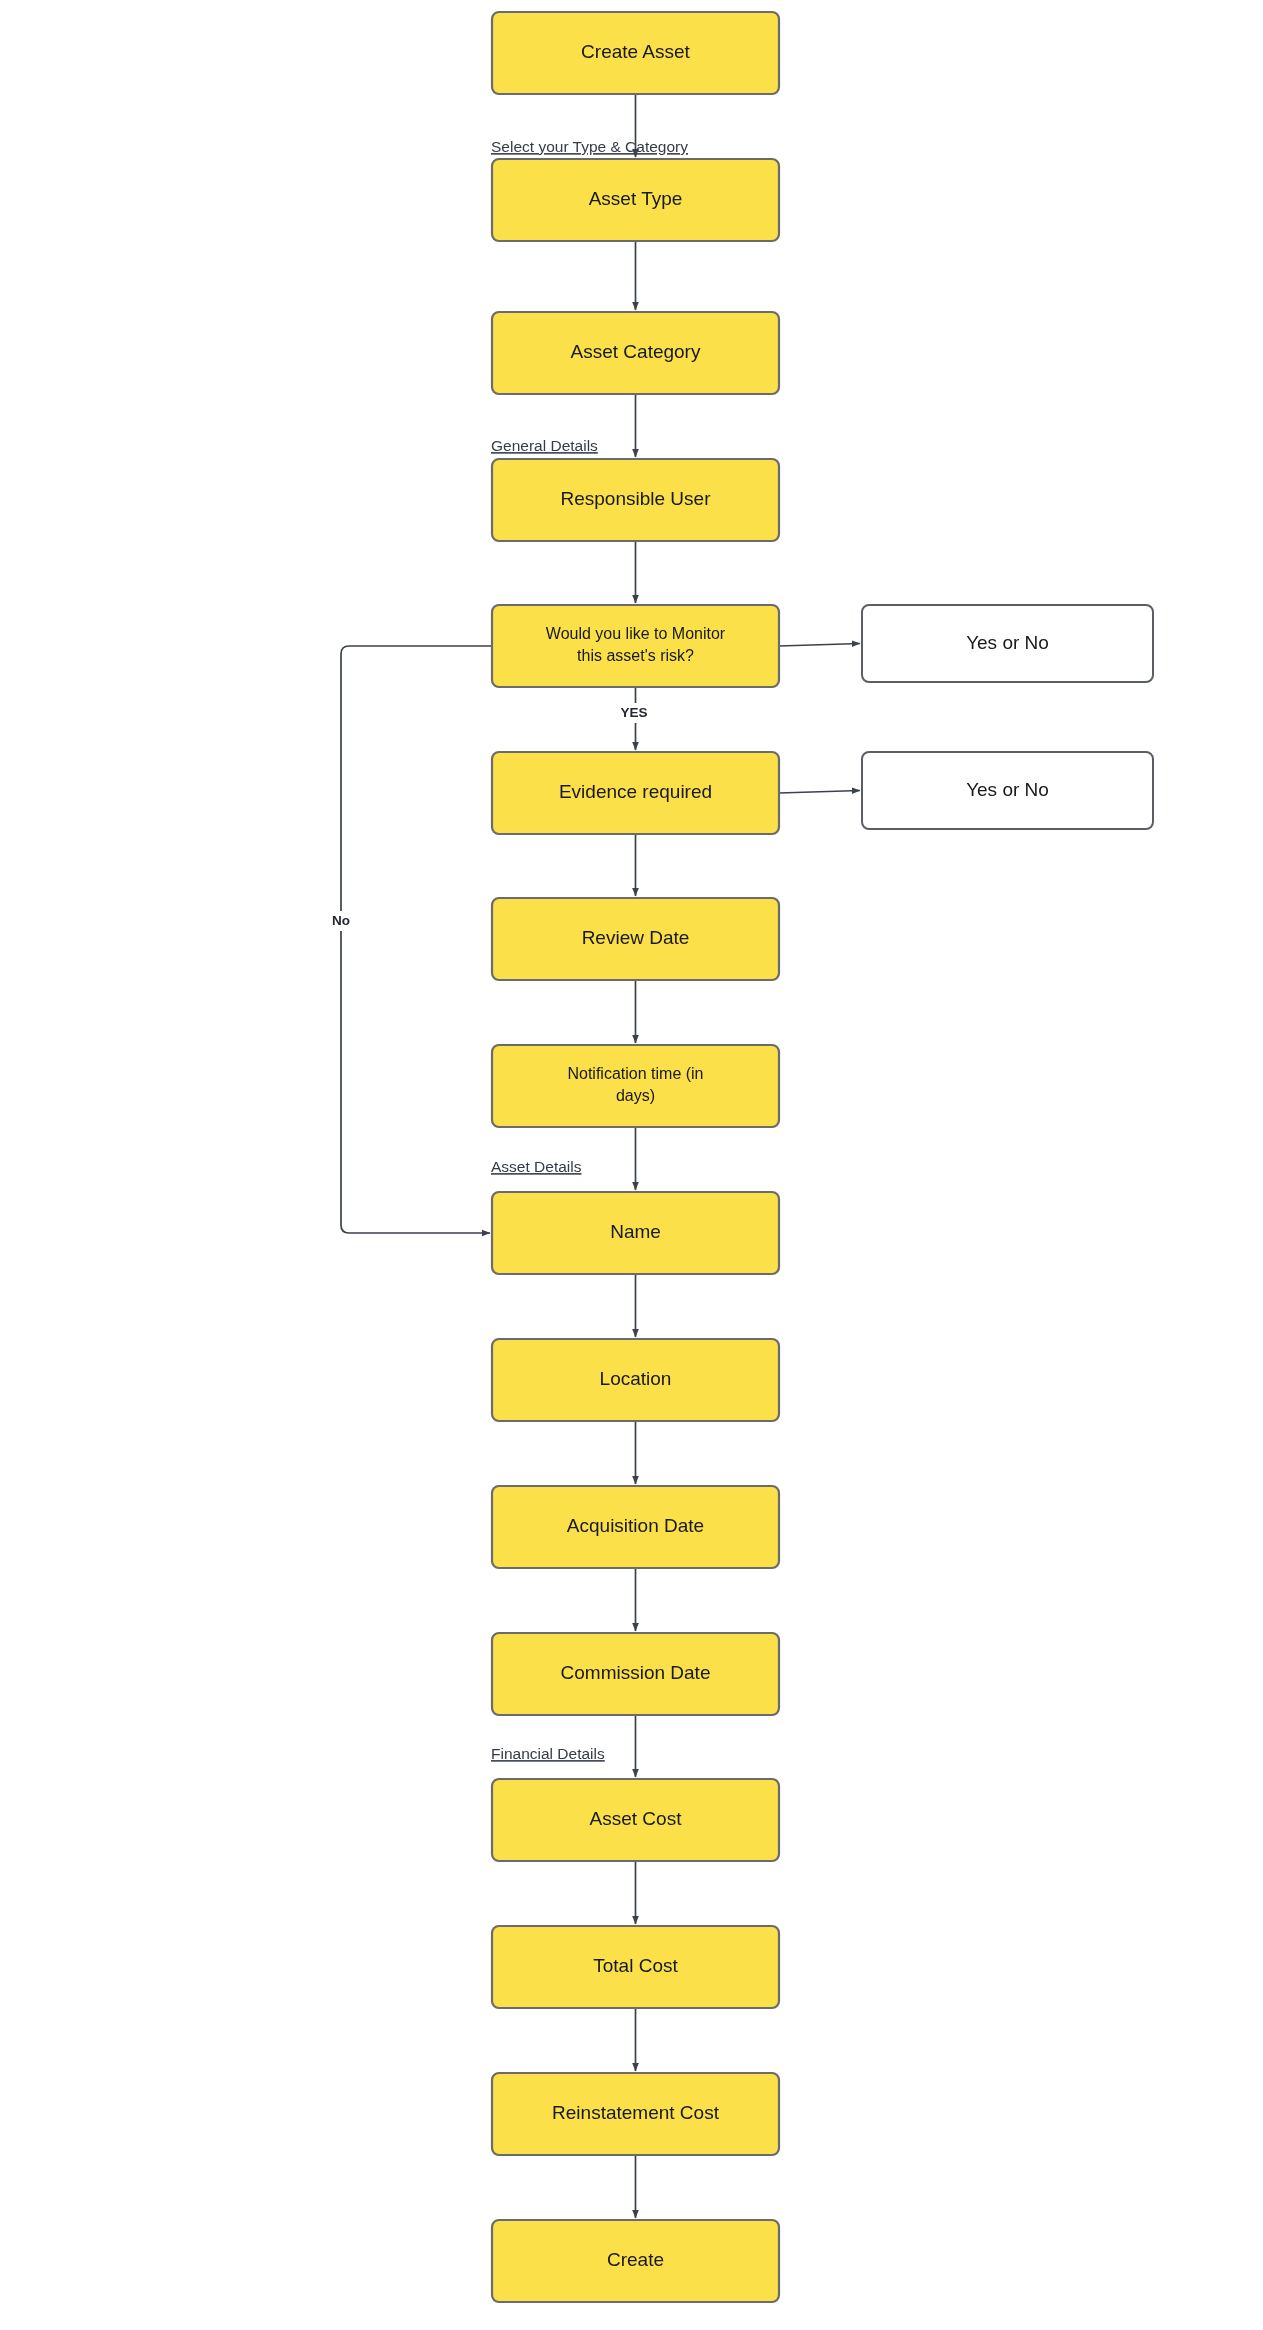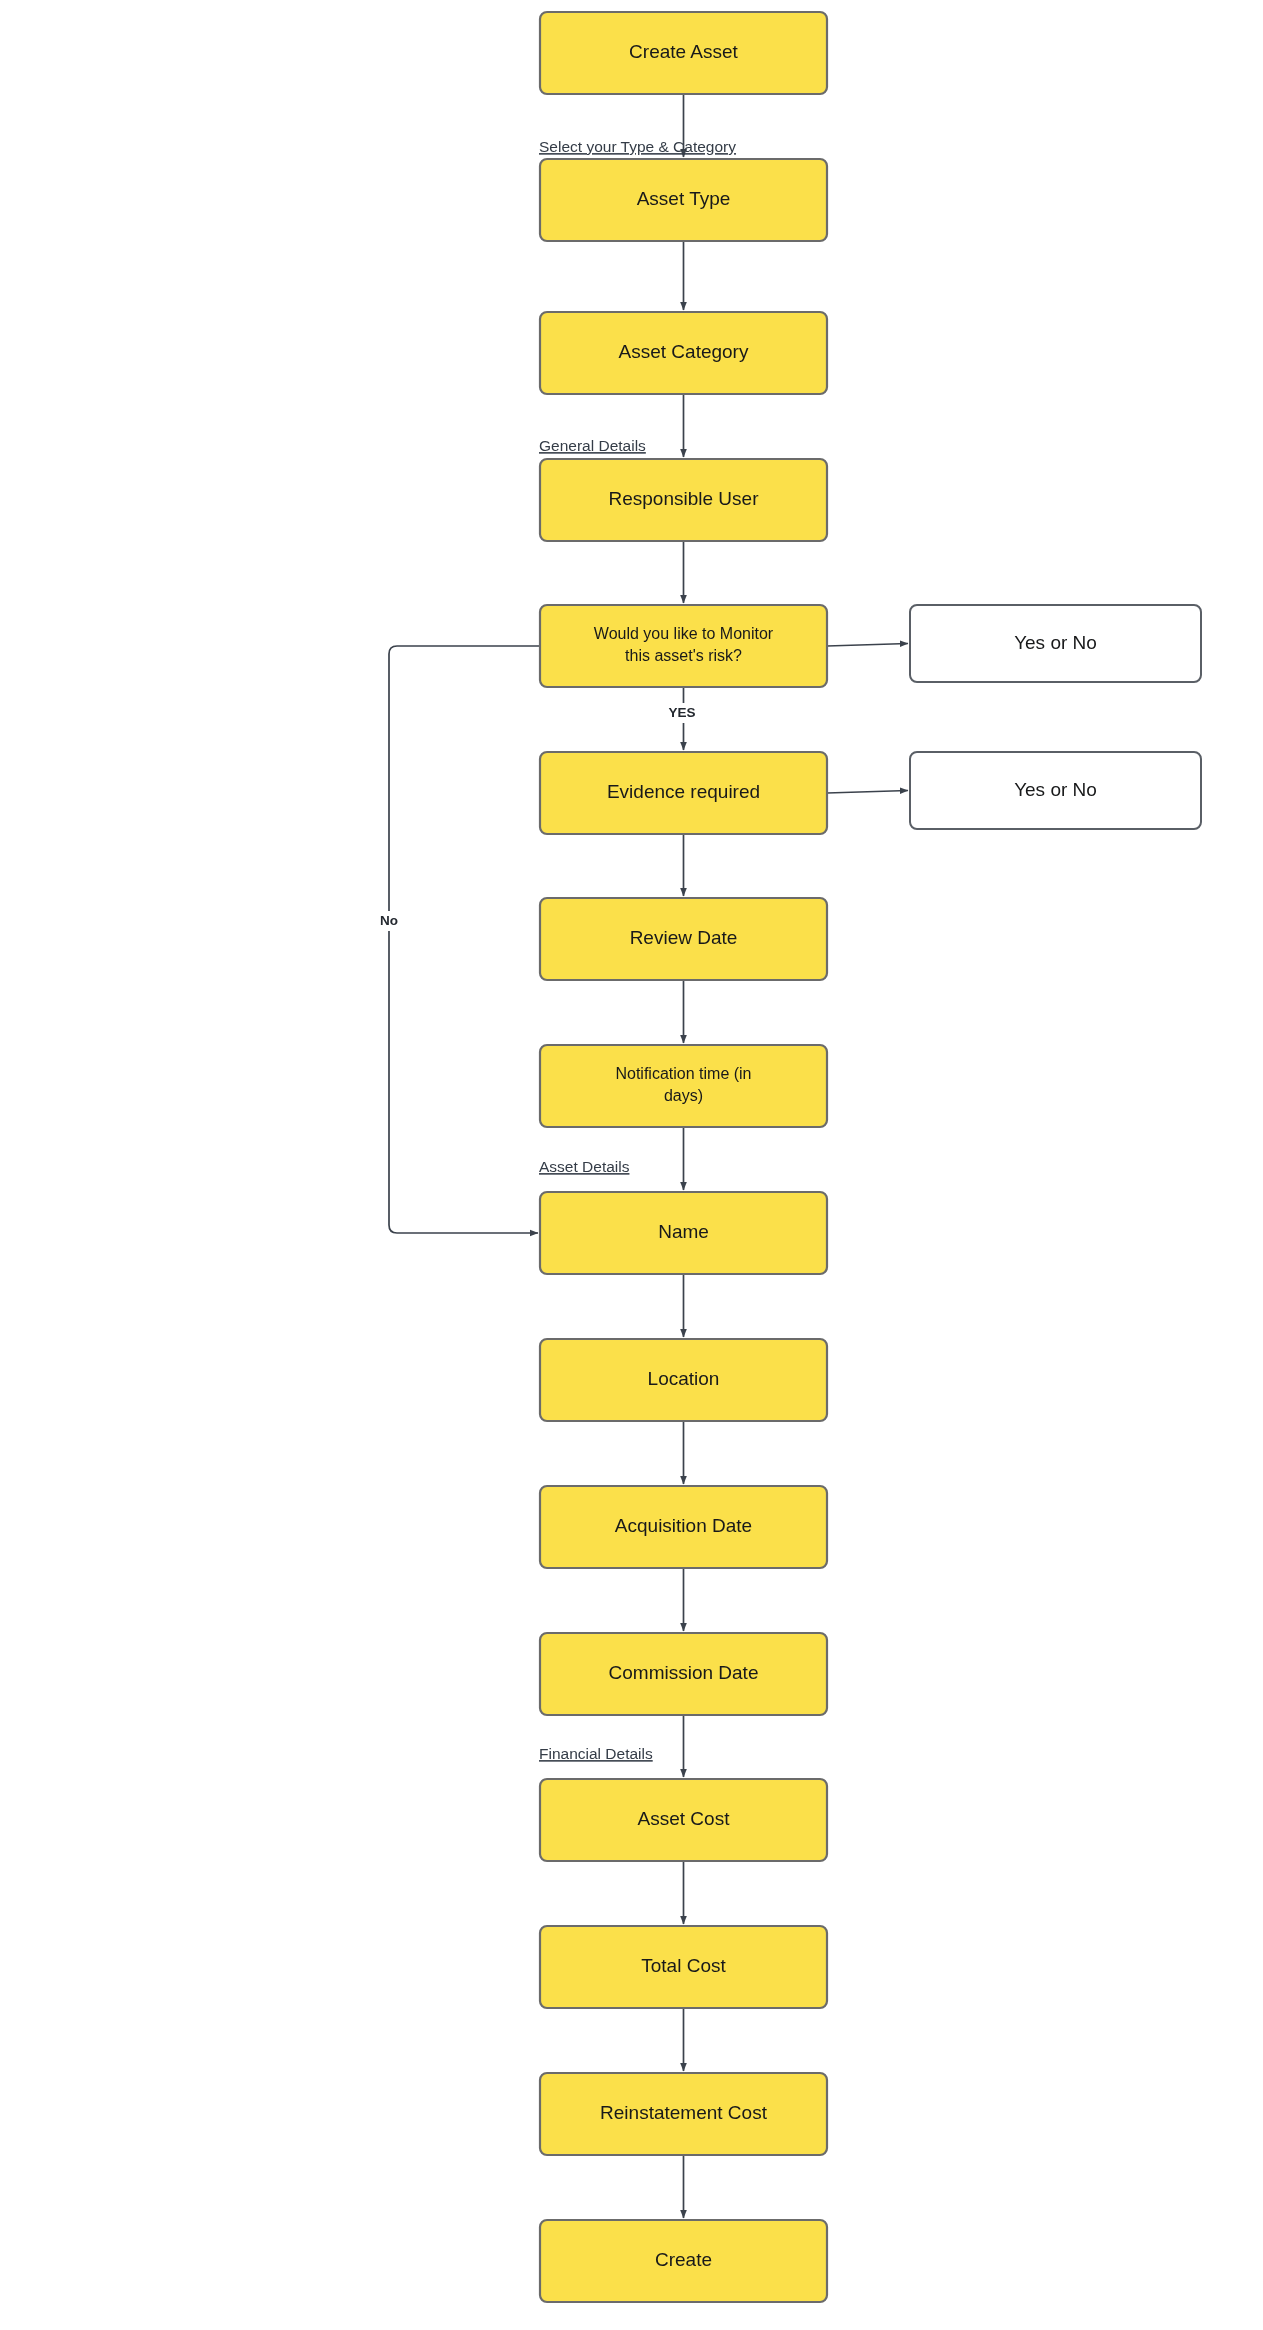--- a/index.html
+++ b/index.html
@@ -10,21 +10,20 @@
   body {
     width: 1263px;
     height: 2330px;
     font-family: "Liberation Sans", sans-serif;
     overflow: hidden;
   }
   #flow-root {
     position: relative;
     width: 1008px;
     height: 2330px;
-    margin-left: 48px;
   }
   svg#flow-svg {
     display: block;
     width: 1263px;
     height: 2330px;
   }
   .node-rect {
     stroke: #6b6b6b;
     stroke-width: 2.2;
     rx: 7;

